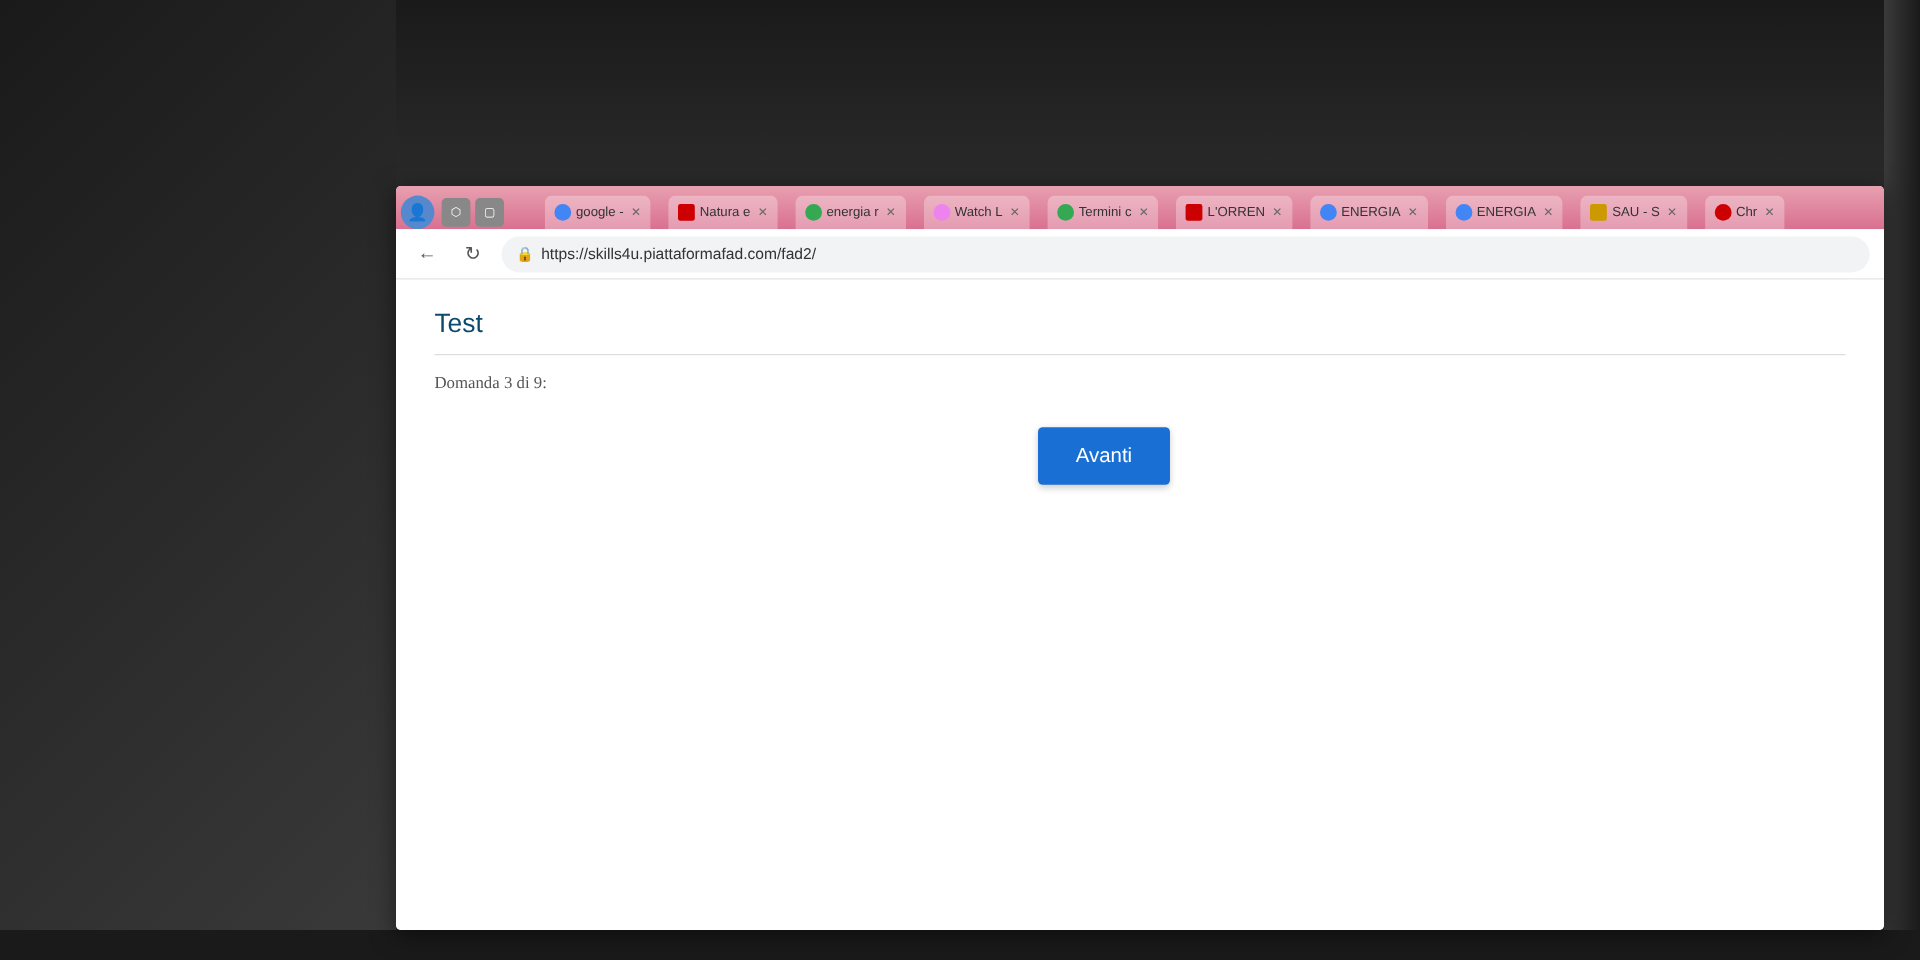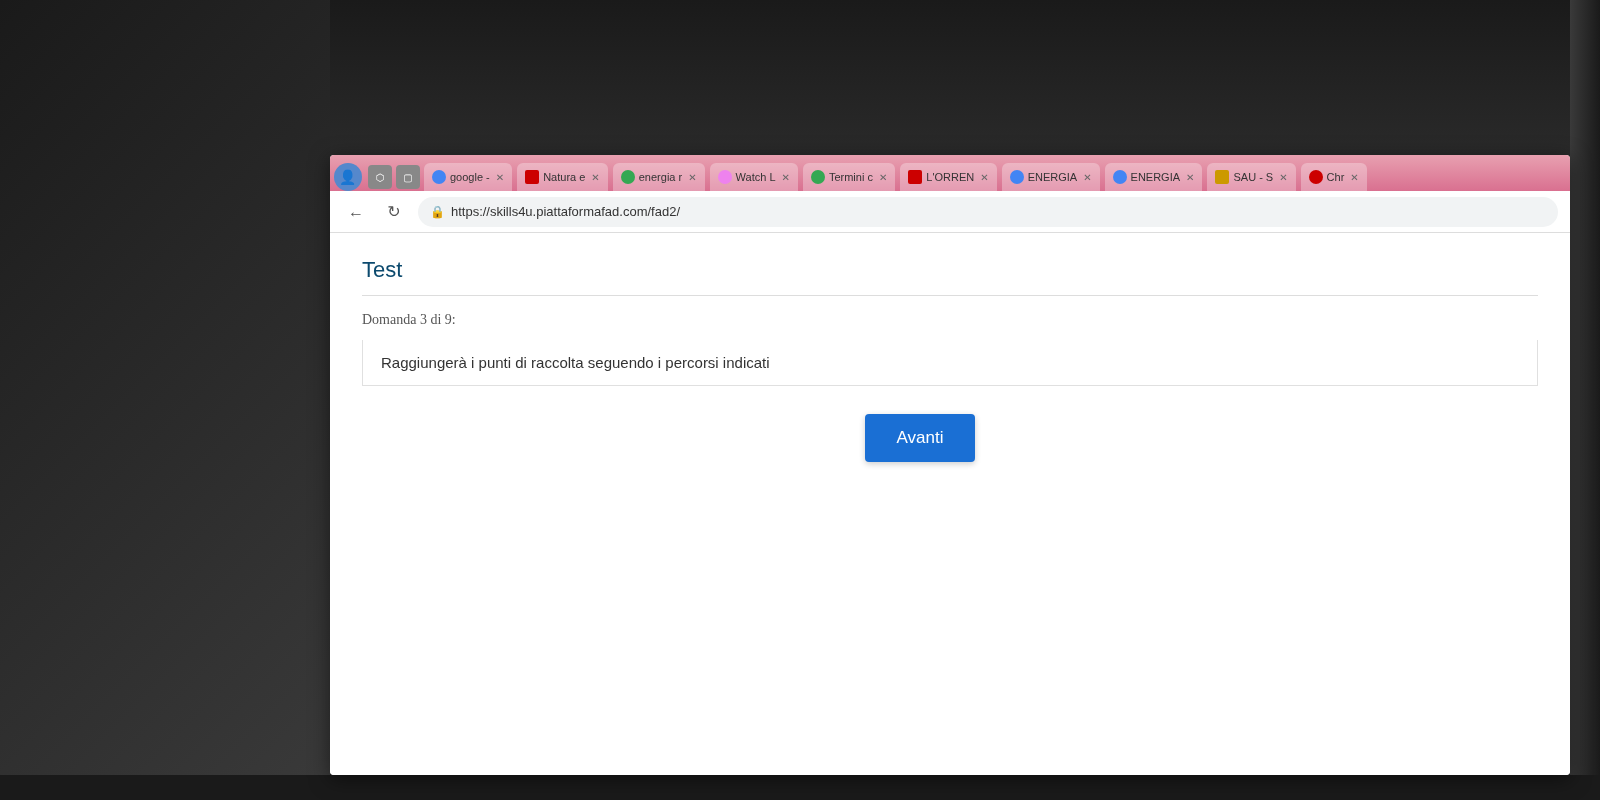--- a/index.html
+++ b/index.html
@@ -65,23 +65,24 @@
       display: flex;
       align-items: center;
       justify-content: center;
       color: white;
       font-size: 10px;
     }
 
     .tabs-container {
       display: flex;
       align-items: flex-end;
-      gap: 5px;
+      gap: 15px;
       flex: 1;
       overflow: hidden;
+      margin-left: 30px;
     }
 
     .tab {
       height: 28px;
       padding: 0 8px;
       display: flex;
       align-items: center;
       gap: 4px;
       border-radius: 6px 6px 0 0;
       font-size: 11px;
@@ -345,23 +346,20 @@
     </div>
   </div>
 
   <div class="page-content">
 
     <h1 class="page-title">Test</h1>
 
     <div class="question-counter">Domanda 3 di 9:</div>
 
 
-    <div class="answer-option">
-      <span>Raggiungerà i punti di raccolta seguendo i percorsi indicati</span>
-    </div>
 
 
 
     <div class="avanti-container">
       <button class="avanti-btn">Avanti</button>
     </div>
 
   </div>
 </div>
 

